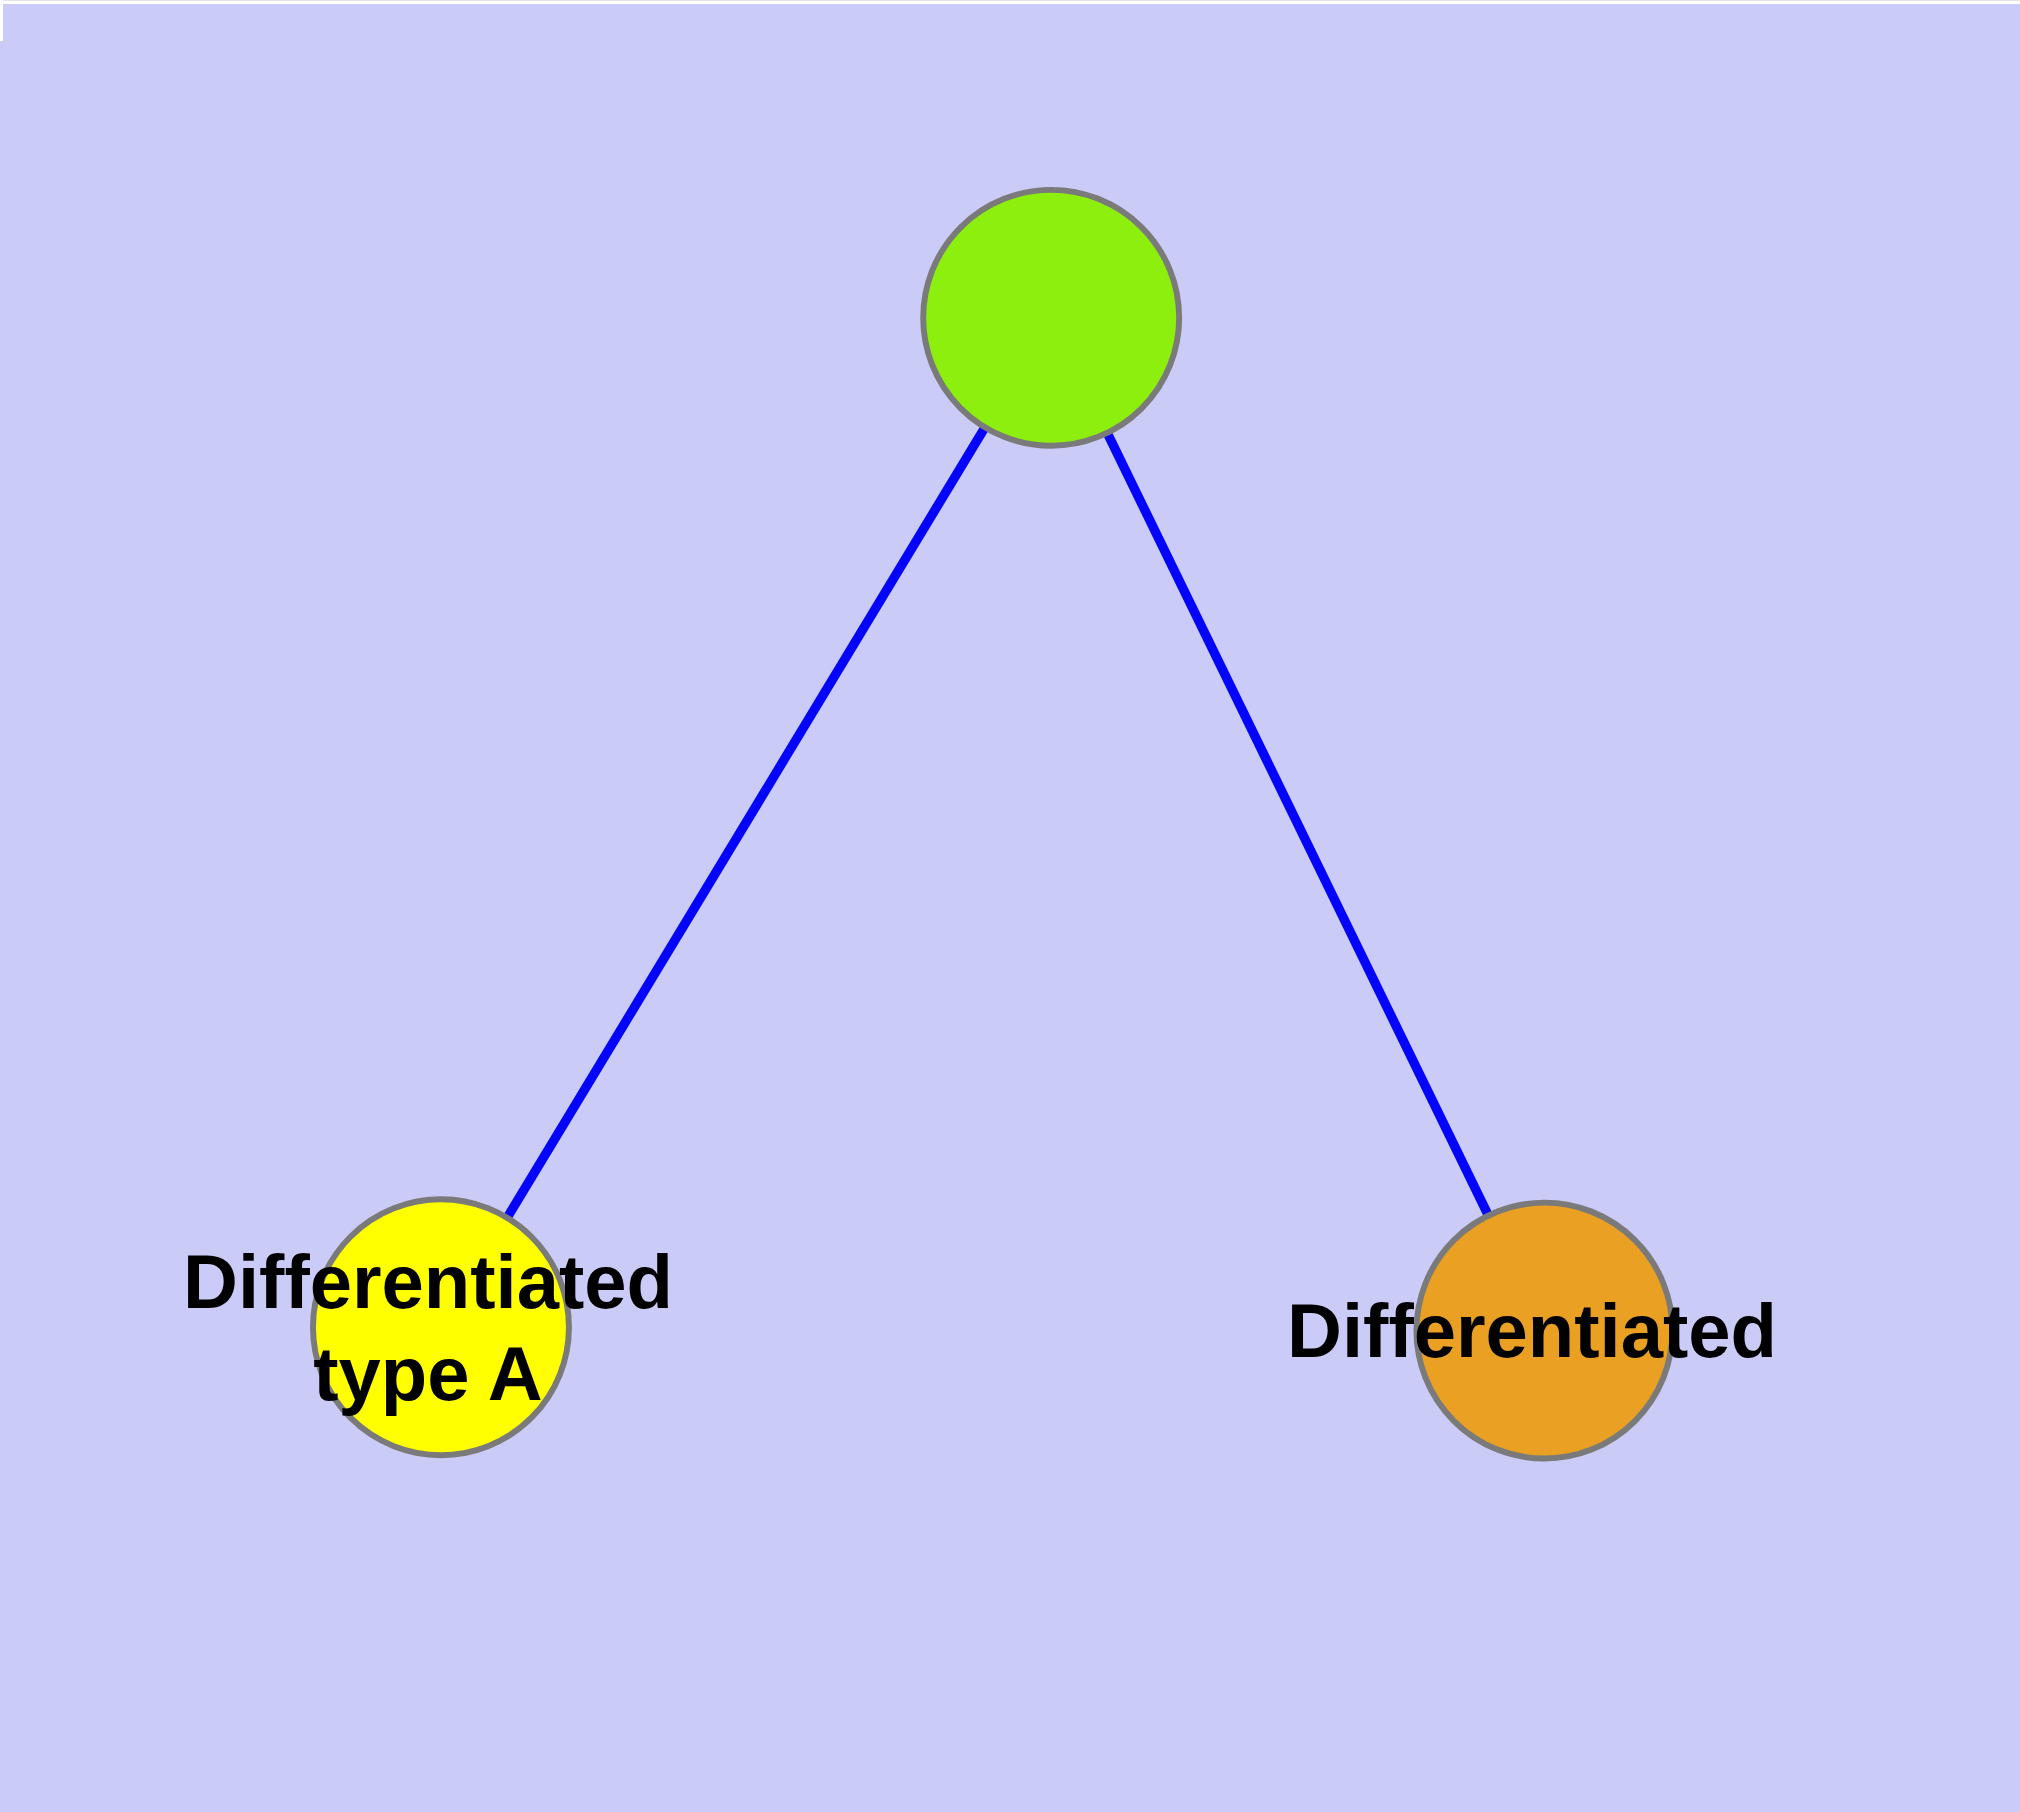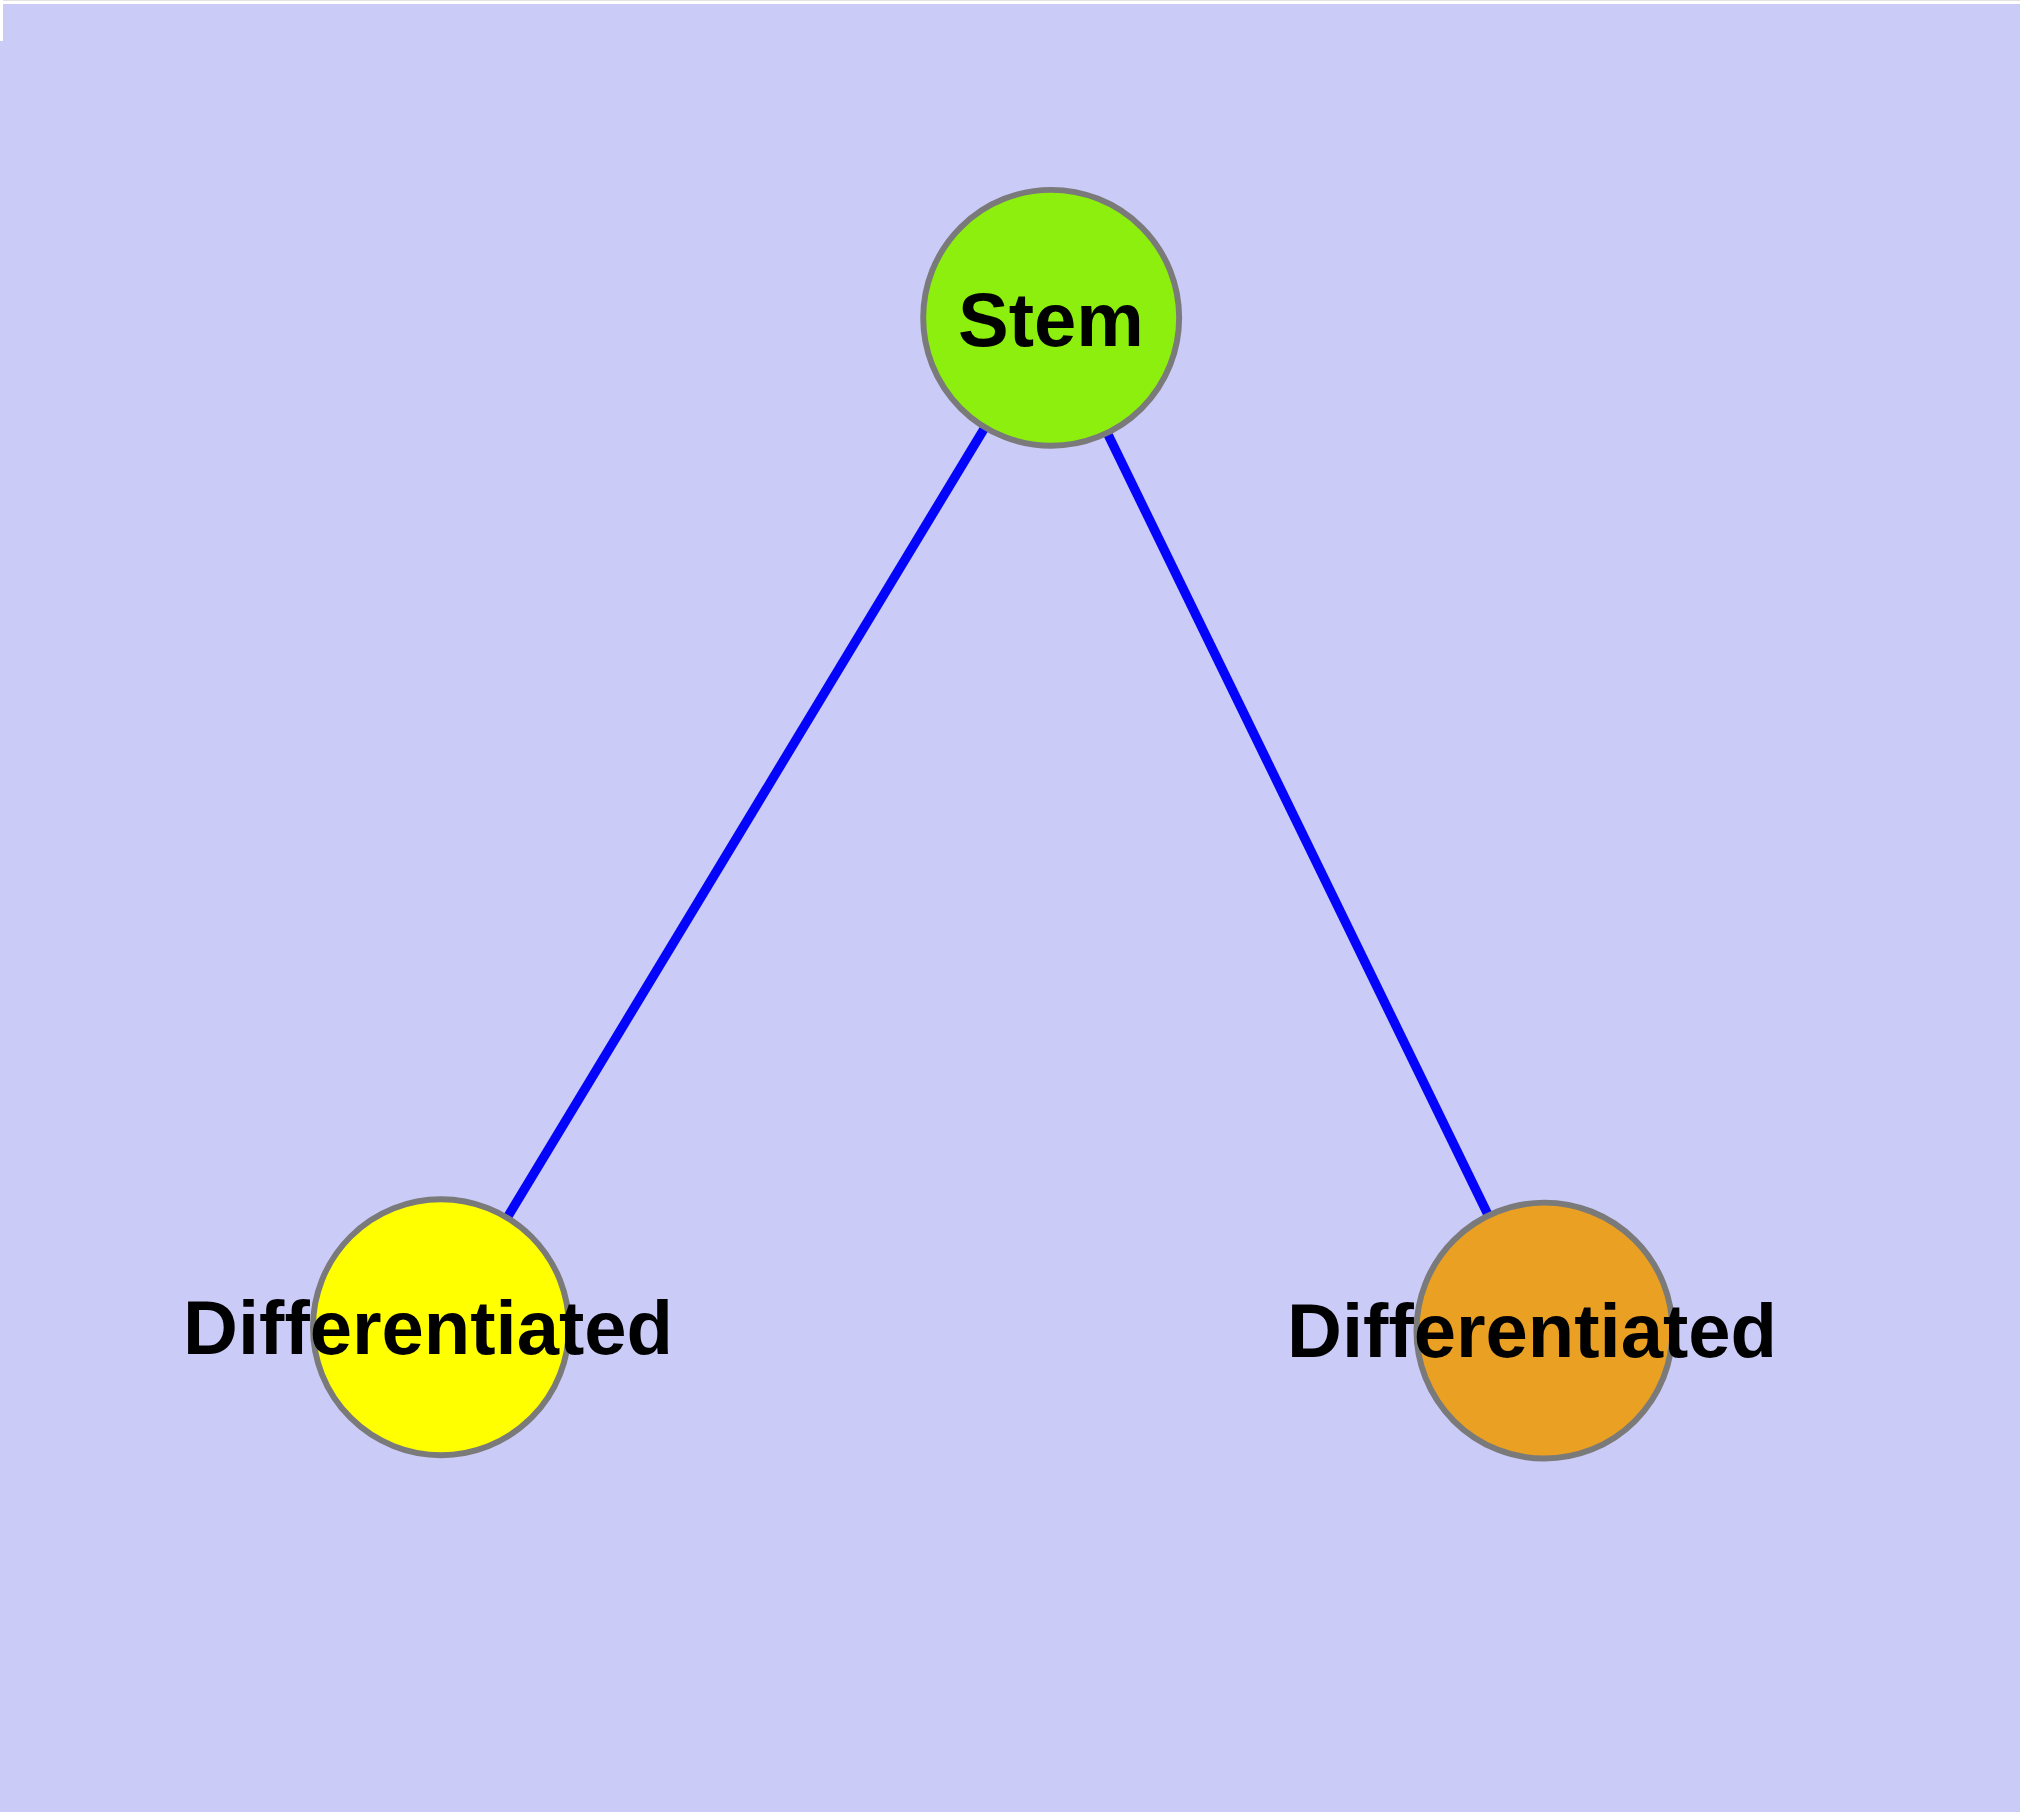--- a/index.html
+++ b/index.html
@@ -74,26 +74,24 @@
 
     <line class="edge-line" x1="1240" y1="375" x2="1822" y2="1570" stroke="#0404FA"></line>
 
     <circle class="node-circle" cx="1240" cy="375" r="151" fill="#8DEF0D" stroke="#7A7A7A"></circle>
 
     <circle class="node-circle" cx="520" cy="1566" r="151" fill="#FFFF00" stroke="#7A7A7A"></circle>
 
     <circle class="node-circle" cx="1822" cy="1570" r="151" fill="#E9A023" stroke="#7A7A7A"></circle>
   </svg>
 
-  <div class="node-label label-stem">
-    <span>Stem</span>
-  </div>
 
   <div class="node-label label-type-a">
     <span>Differentiated</span>
+    <span>type A</span>
   </div>
 
   <div class="node-label label-type-b">
     <span>Differentiated</span>
   </div>
 
   <div class="strip-top"></div>
   <div class="strip-left"></div>
 
 </div>

